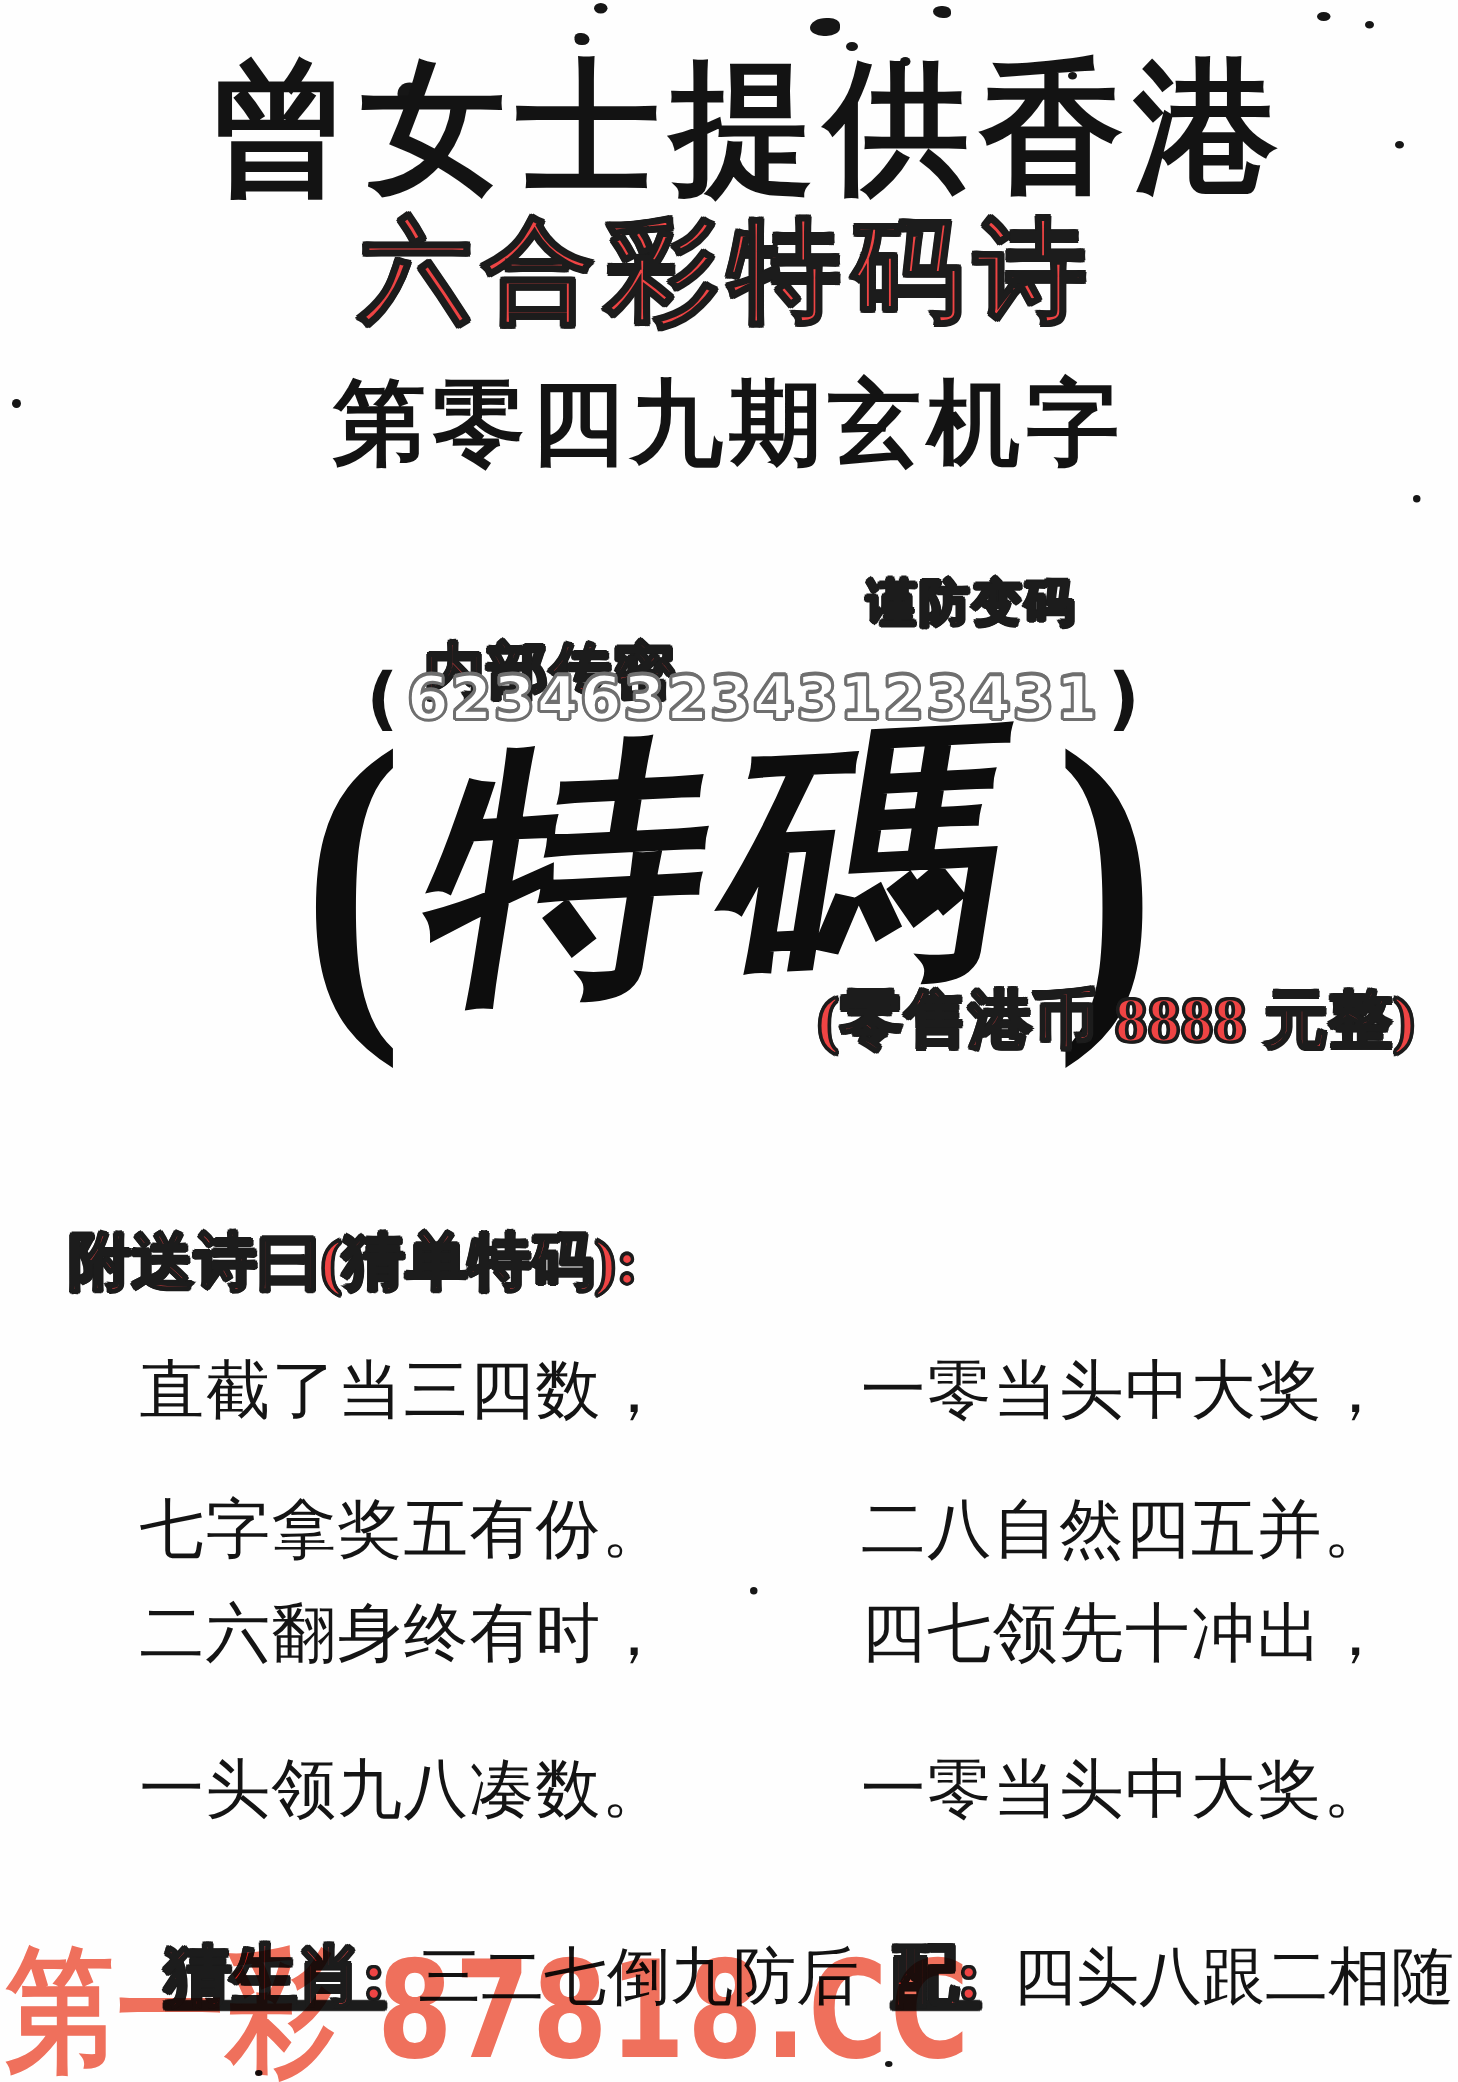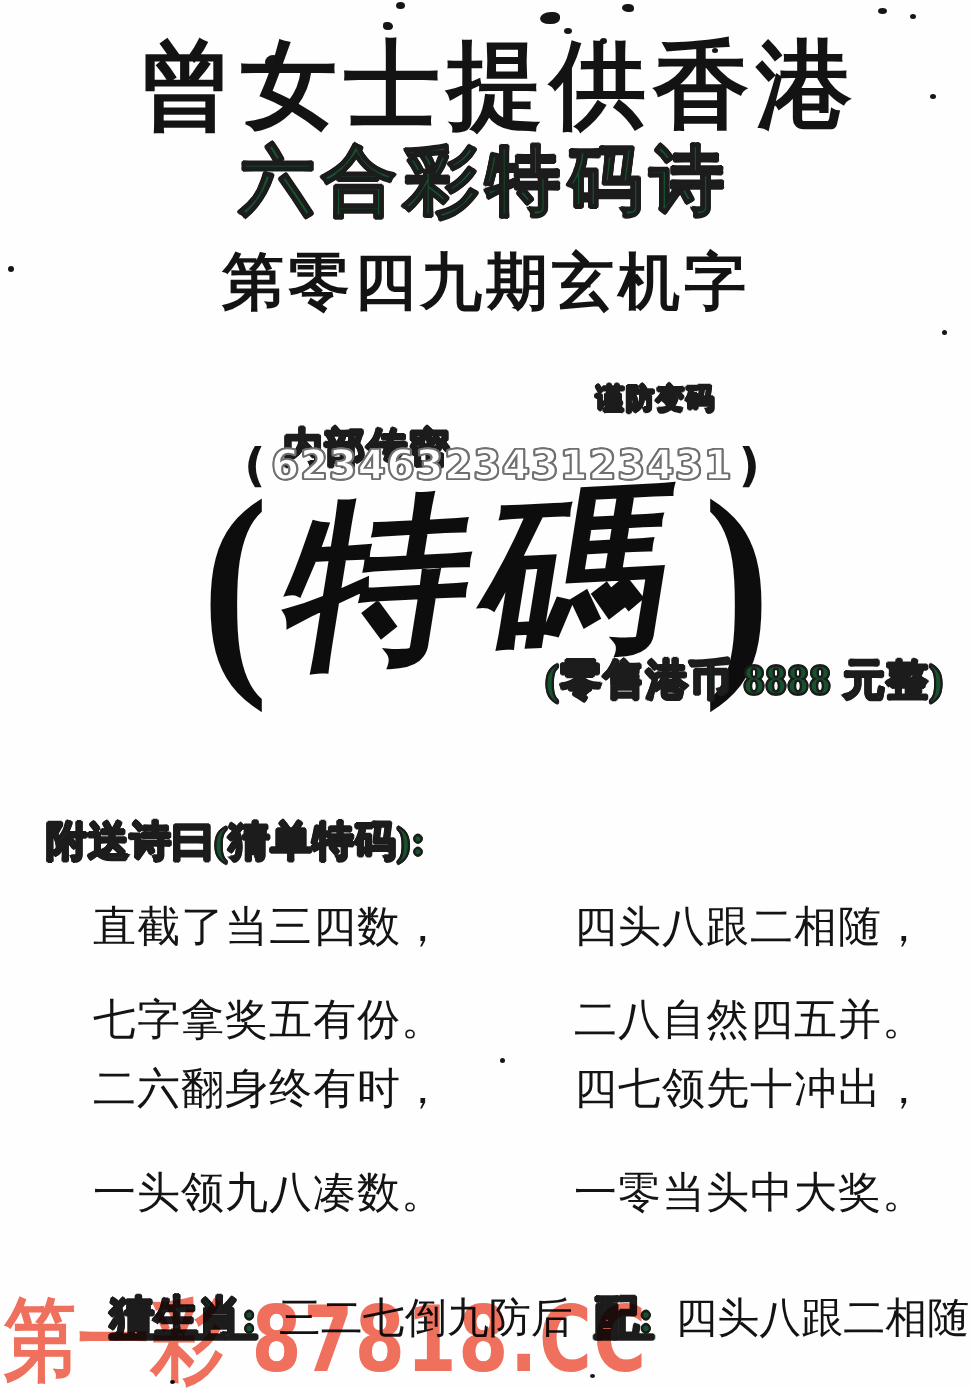--- a/index.html
+++ b/index.html
@@ -11,38 +11,38 @@
     overflow:hidden;
     font-family:"Liberation Serif","DejaVu Serif",serif;
     color:#141414;
   }
   .abs{position:absolute;white-space:nowrap;}
   .center{left:0;right:0;text-align:center;}
   
   .solid{font-weight:700;color:#131313;}
   
   .hollow{
-    color:#14532d;
+    color:#ef4444;
     font-weight:700;
     -webkit-text-stroke:1.6px #1c1c1c;
     text-shadow:1.6px 0 #1c1c1c,-1.6px 0 #1c1c1c,0 1.6px #1c1c1c,0 -1.6px #1c1c1c,
                 1.2px 1.2px #1c1c1c,-1.2px 1.2px #1c1c1c,1.2px -1.2px #1c1c1c,-1.2px -1.2px #1c1c1c;
   }
   .hollow-gray{
     color:#ffffff;
     font-weight:700;
     -webkit-text-stroke:1.4px #6f6f6f;
     text-shadow:1.4px 0 #6f6f6f,-1.4px 0 #6f6f6f,0 1.4px #6f6f6f,0 -1.4px #6f6f6f,
                 1px 1px #6f6f6f,-1px 1px #6f6f6f,1px -1px #6f6f6f,-1px -1px #6f6f6f;
   }
   .title1{top:22px;font-size:96px;letter-spacing:7px;padding-left:25px;}
   .title2{top:132px;font-size:74px;letter-spacing:8px;}
   .title3{top:240px;font-size:62px;letter-spacing:4px;}
   .label-left{left:283px;top:380px;font-size:40px;letter-spacing:2px;margin-top:40px;}
-  .label-right{left:596px;top:380px;font-size:28px;letter-spacing:2px;}
+  .label-right{left:578px;top:380px;font-size:33px;letter-spacing:2px;}
   .coderow{top:438px;font-size:40px;font-family:"DejaVu Sans","Liberation Sans",sans-serif;padding-left:32px;}
   .coderow .paren{font-weight:700;color:#131313;font-size:46px;vertical-align:-2px;padding:0 6px;}
   .coderow .digits{letter-spacing:1px;}
   .bigrow{top:458px;left:0;right:0;text-align:center;}
   .bigrow .bigparen{
     display:inline-block;font-size:235px;line-height:250px;font-weight:700;
     transform:scaleX(.85);vertical-align:top;color:#0d0d0d;
   }
   .bigrow .bigword{
     display:inline-block;font-size:182px;line-height:240px;font-weight:800;
@@ -107,21 +107,21 @@
   </div>
 
   <div class="abs hollow price">(零售港币 8888 元整)</div>
 
   <div class="abs hollow poemhead">附送诗曰(猜单特码):</div>
 
   <div class="abs poem-line pl row1">直截了当三四数，</div>
   <div class="abs poem-line pl row2">七字拿奖五有份。</div>
   <div class="abs poem-line pl row3">二六翻身终有时，</div>
   <div class="abs poem-line pl row4">一头领九八凑数。</div>
-  <div class="abs poem-line pr row1">四头八跟二相随，</div>
+  <div class="abs poem-line pr row1">一零当头中大奖，</div>
   <div class="abs poem-line pr row2">二八自然四五并。</div>
   <div class="abs poem-line pr row3">四七领先十冲出，</div>
   <div class="abs poem-line pr row4">一零当头中大奖。</div>
 
   <div class="abs footer">
     <span class="hollow fl">猜生肖:</span>
     <span class="solid" style="font-weight:500;">三二七倒九防后</span>
     <span class="hollow fl">配:</span>
     <span class="solid" style="font-weight:500;">四头八跟二相随</span>
   </div>

